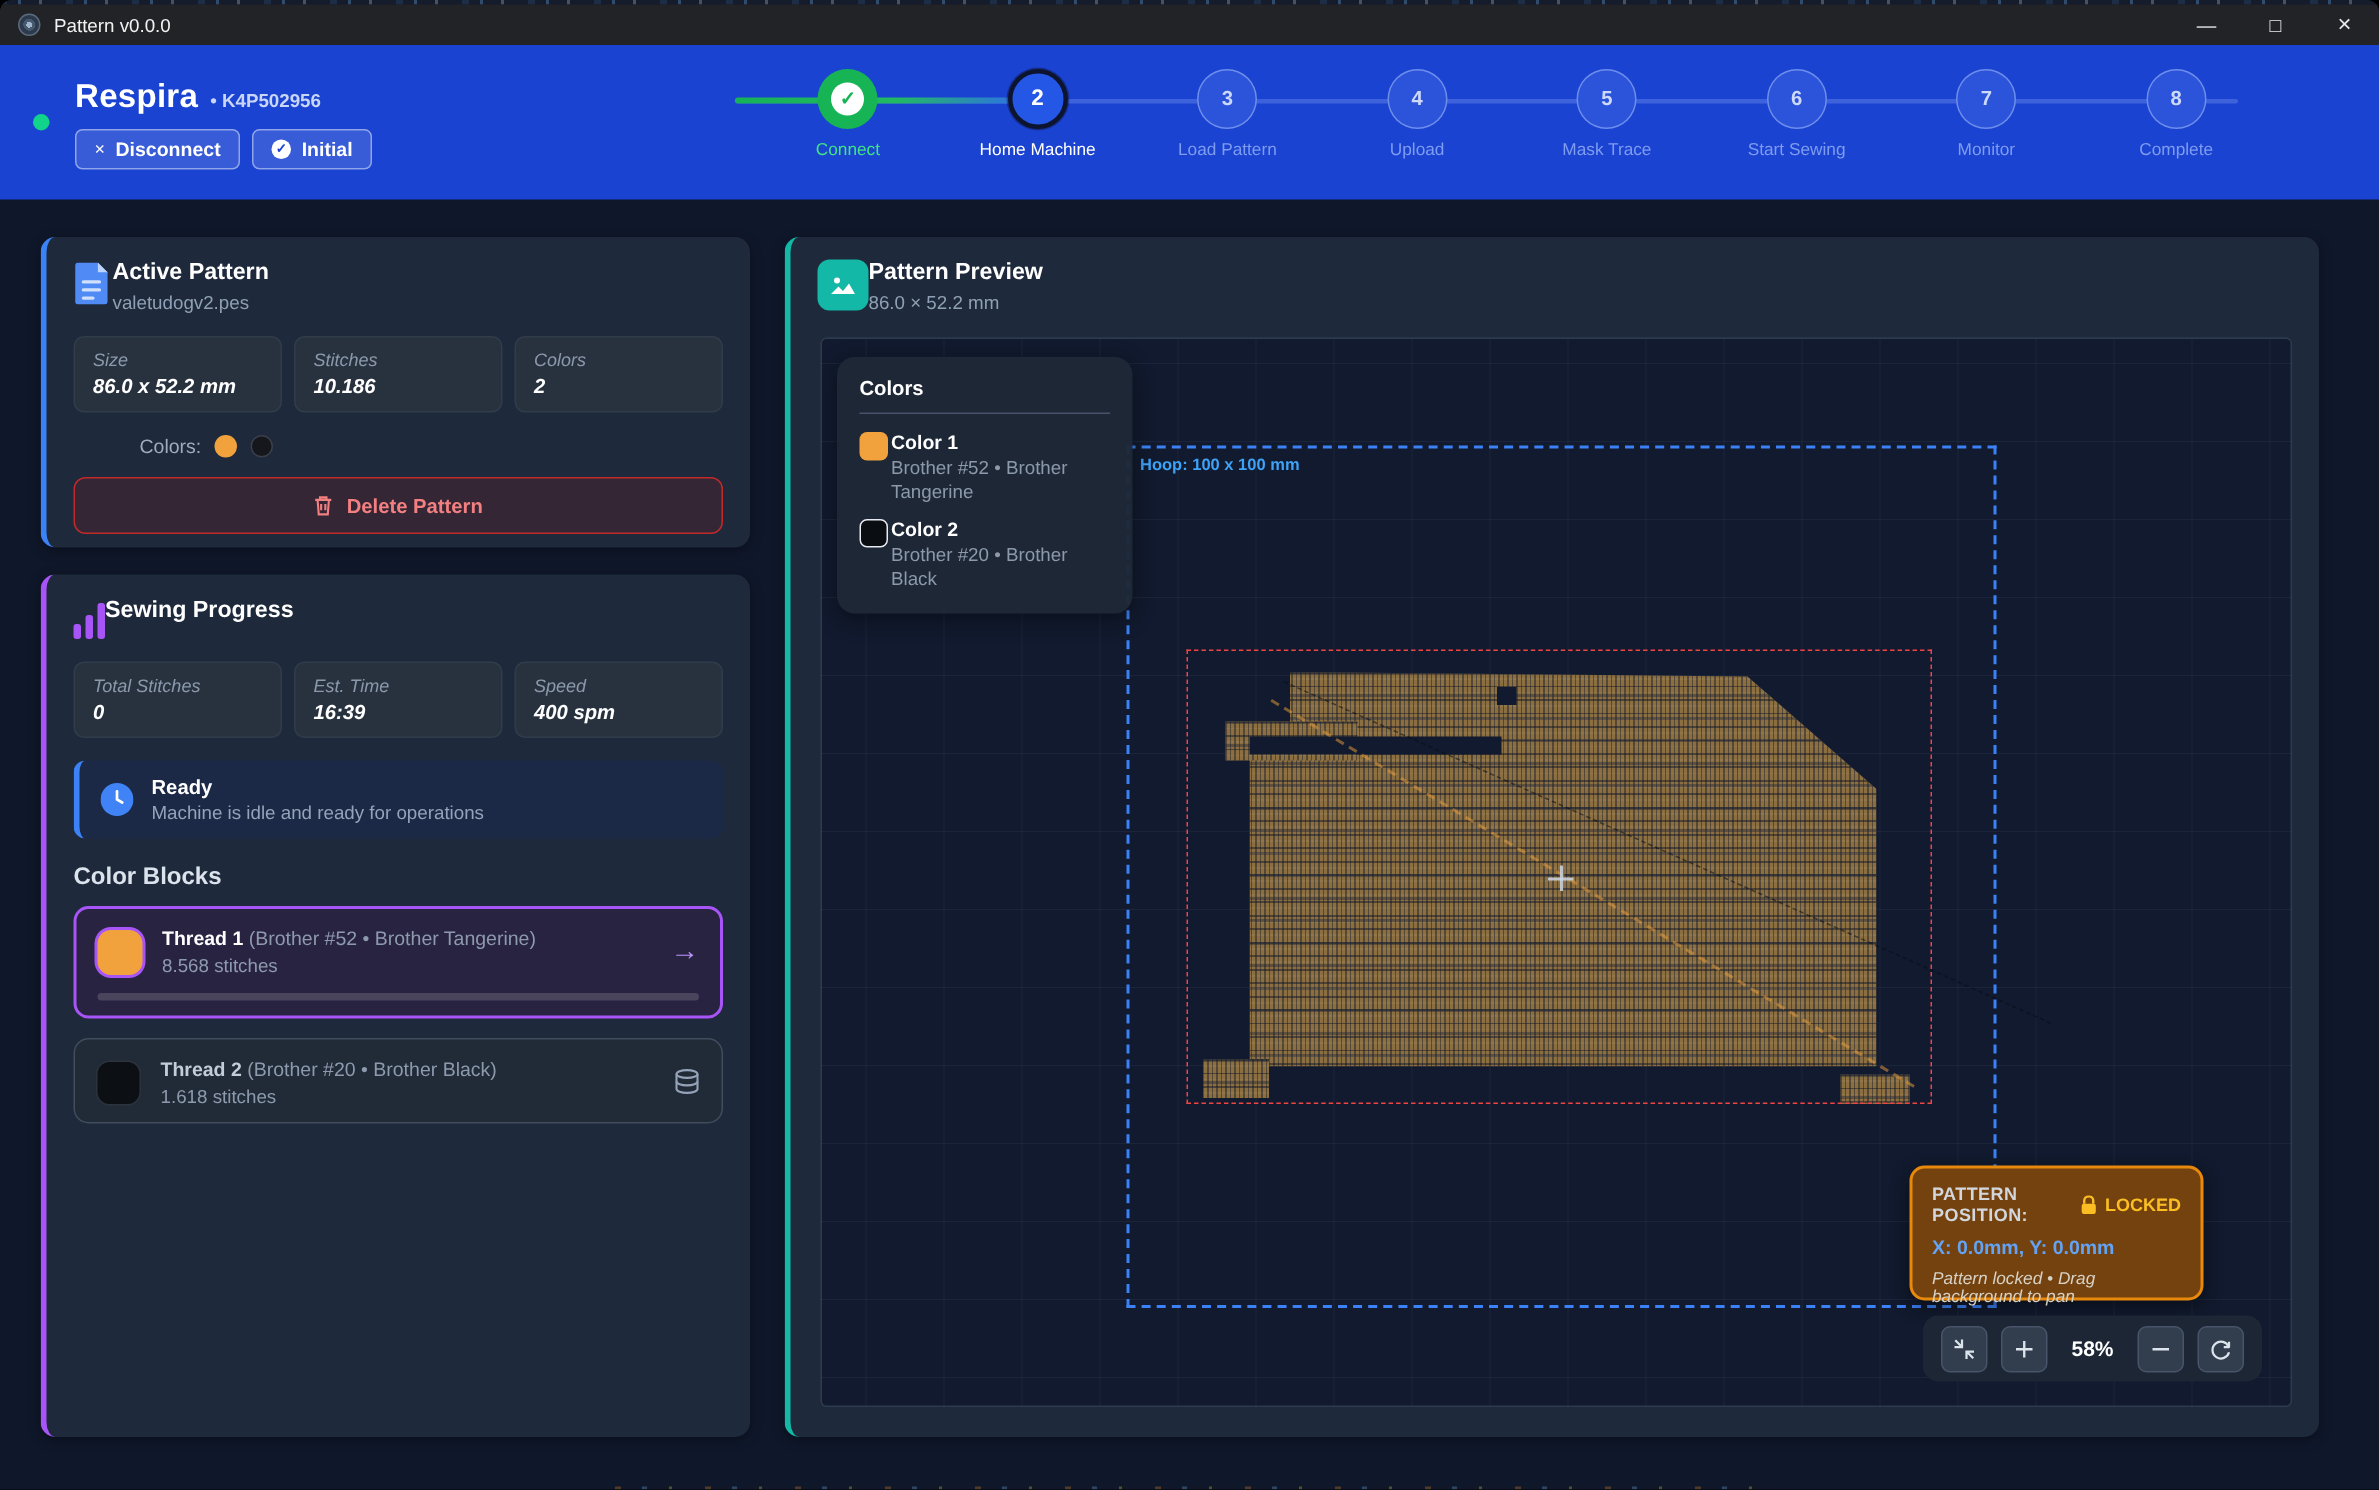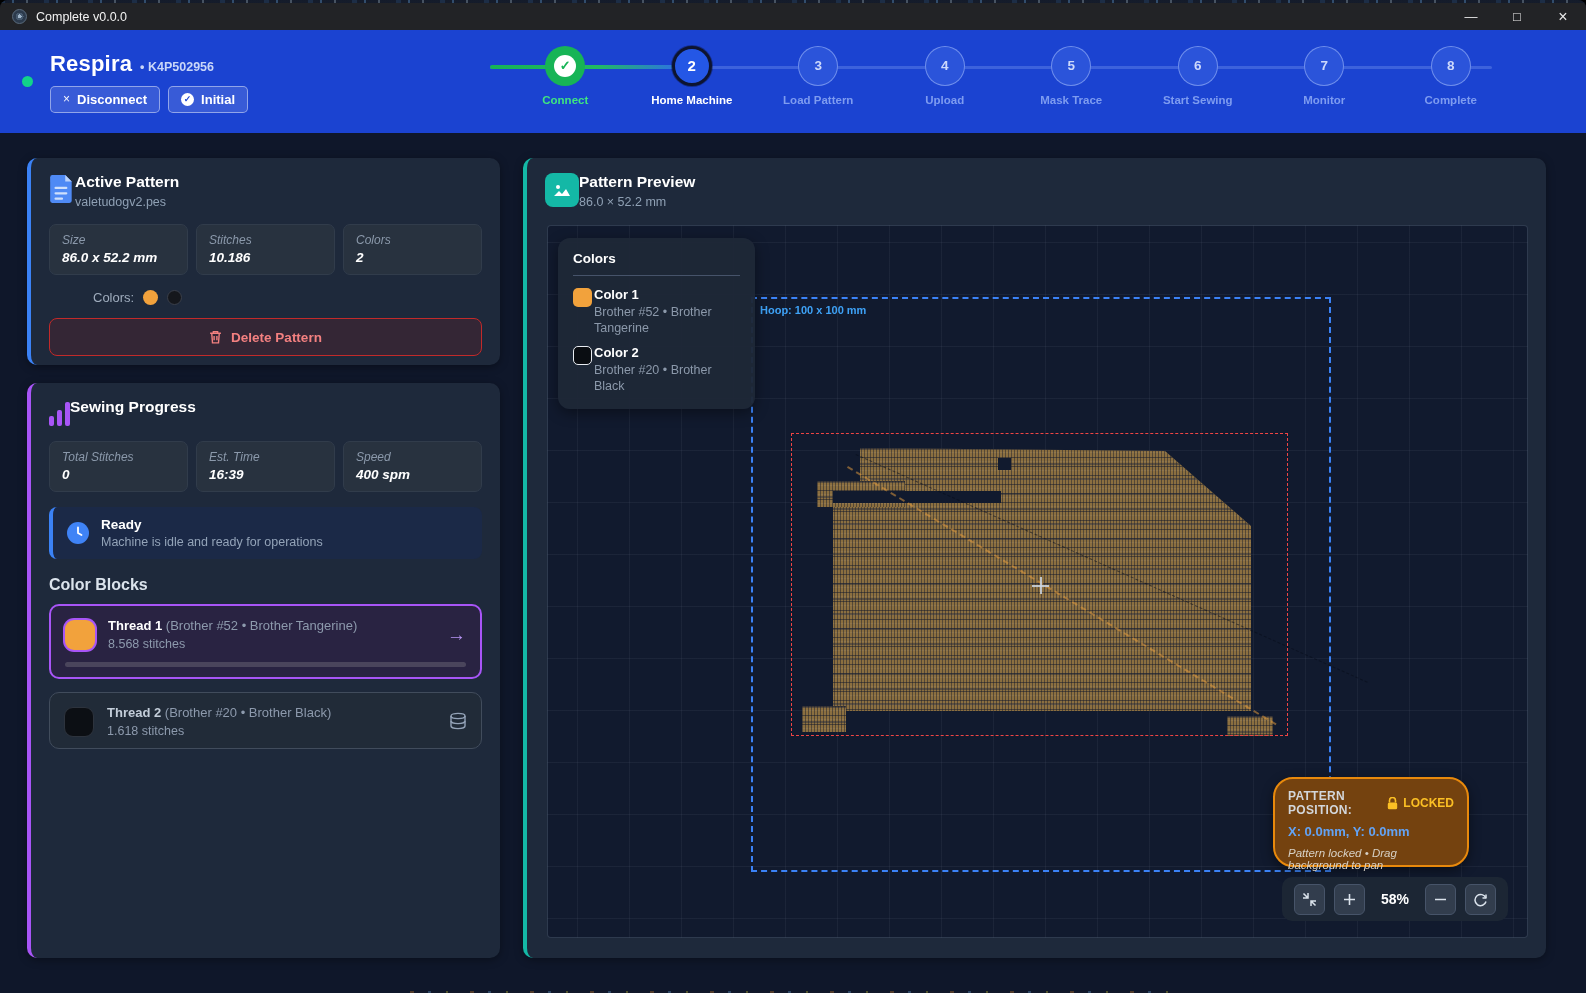--- a/index.html
+++ b/index.html
@@ -46,21 +46,21 @@
 
   
   .stepper { position:relative; width:1012px; margin-left:auto; margin-right:72px; height:72px; }
   .track { position:absolute; top:20px; left:-12px; right:22px; height:3px; background:rgba(150,178,248,0.28); border-radius:2px; }
   .track-done { position:absolute; top:19px; left:-12px; width:195px; height:4px; border-radius:2px;
     background:linear-gradient(90deg,#16b257,#21ba62 55%,#2f6bf0); }
   .steps { position:absolute; inset:0; display:flex; }
   .step { flex:1; display:flex; flex-direction:column; align-items:center; cursor:pointer; }
   .circ { width:40px; height:40px; border-radius:50%; display:flex; align-items:center; justify-content:center;
     font-weight:bold; position:relative; z-index:1; }
-  .step .label { margin-top:8px; font-size:11.5px; font-weight:bold; }
+  .step .label { margin-top:8px; font-size:11.5px; font-weight:normal; }
   .step.done .circ { background:#17b456; }
   .inner-ring { width:22px; height:22px; border-radius:50%; background:#fff; color:#17b456;
     display:flex; align-items:center; justify-content:center; font-size:13px; font-weight:bold; }
   .step.done .label { color:#3fe580; }
   .step.active .circ { background:#2457e6; border:3px solid #0d1430; box-shadow:0 0 0 1px rgba(10,16,40,.4);
     color:#fff; font-size:15px; }
   .step.active .label { color:#fff; }
   .step.pending .circ { background:#2b54da; border:1.5px solid rgba(165,190,252,0.55);
     color:#cdd9fb; font-size:13.5px; }
   .step.pending .label { color:#7e9cf0; }
@@ -169,21 +169,21 @@
   .legend-div { height:1px; background:#46536a; margin:9px 0 11px; }
   .legend-entry { display:flex; gap:2px; margin-top:9px; }
   .legend-entry:first-of-type { margin-top:0; }
   .lg-swatch { width:19px; height:19px; border-radius:5px; flex:none; margin-top:1px; }
   .lg-orange { background:#f2a23c; }
   .lg-black { background:#0a0d12; border:1.5px solid #e8ecf2; }
   .lg-name { color:#fff; font-size:13px; font-weight:bold; }
   .lg-detail { color:#8c99ab; font-size:12.5px; margin-top:3px; line-height:1.25; max-width:138px; }
 
   .pos-overlay { position:absolute; left:725px; top:551px; width:196px; height:90px;
-    background:#74420f; border:2px solid #e8890c; border-radius:20px; padding:10px 13px;
+    background:#74420f; border:2px solid #e8890c; border-radius:10px; padding:10px 13px;
     box-shadow:0 4px 12px rgba(0,0,0,0.45); }
   .pos-r1 { display:flex; align-items:center; justify-content:space-between; }
   .pos-label { color:#d3d6da; font-size:12px; font-weight:bold; letter-spacing:.3px; }
   .pos-lock { display:flex; align-items:center; gap:5px; color:#fbbf24; font-size:12px; font-weight:bold; }
   .pos-coords { color:#63a3f5; font-size:13px; font-weight:bold; margin-top:7px; }
   .pos-hint { color:#d7d1c6; font-size:11.5px; font-style:italic; margin-top:8px; }
 
   .zoombar { position:absolute; left:734px; top:651px; width:226px; height:44px; background:#1c2634;
     border-radius:10px; display:flex; align-items:center; justify-content:center; gap:9px; }
   .zbtn { width:31px; height:31px; border-radius:6px; background:#323d4d; border:1px solid #475469;
@@ -193,21 +193,21 @@
   svg { display:block; }
 </style>
 </head>
 <body>
 
 <div class="window">
   <div class="peek-top"></div>
 
   <div class="titlebar">
     <span class="app-icon"></span>
-    <span class="titlebar-title">Complete v0.0.0</span>
+    <span class="titlebar-title">Pattern v0.0.0</span>
     <div class="win-controls">
       <div class="win-btn">—</div>
       <div class="win-btn">□</div>
       <div class="win-btn close">×</div>
     </div>
   </div>
 
   <div class="header">
     <div class="brand-zone">
       <span class="conn-dot"></span>

